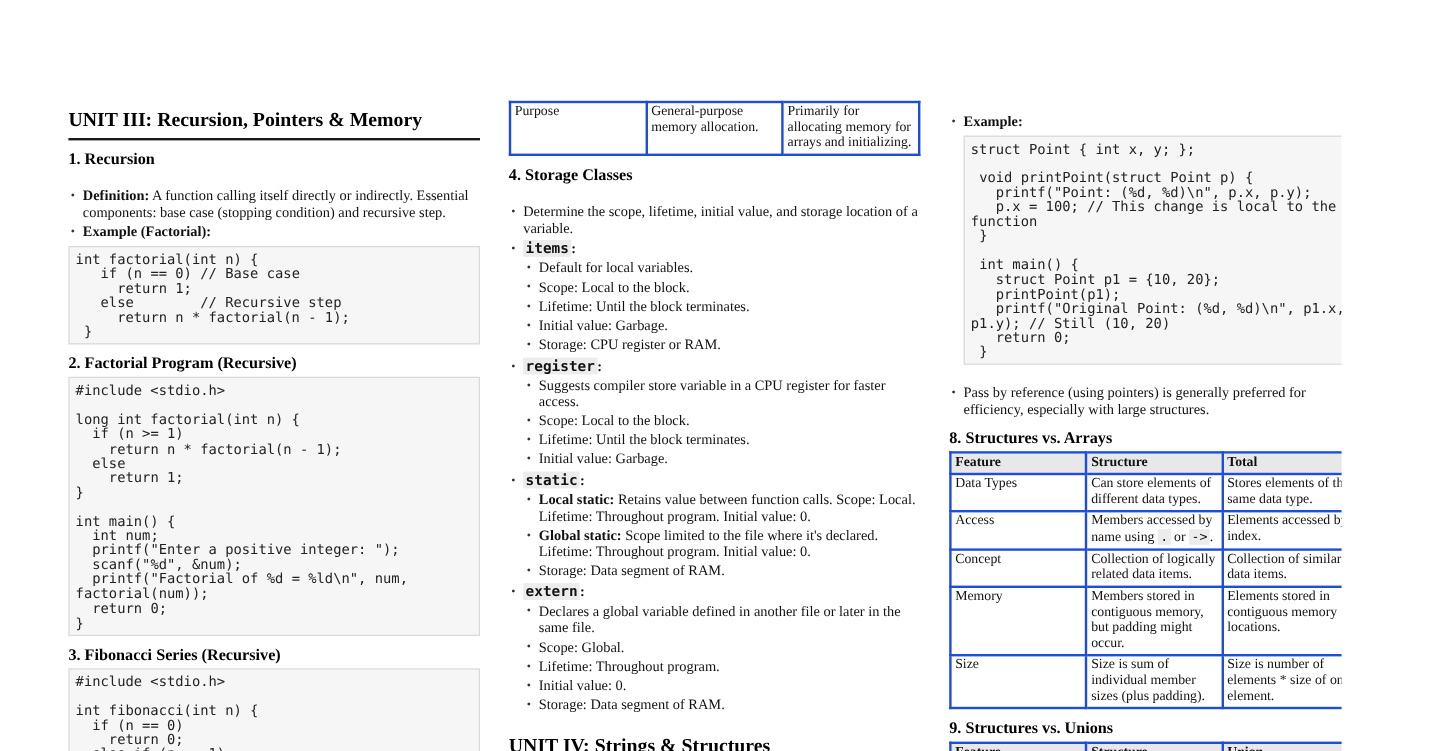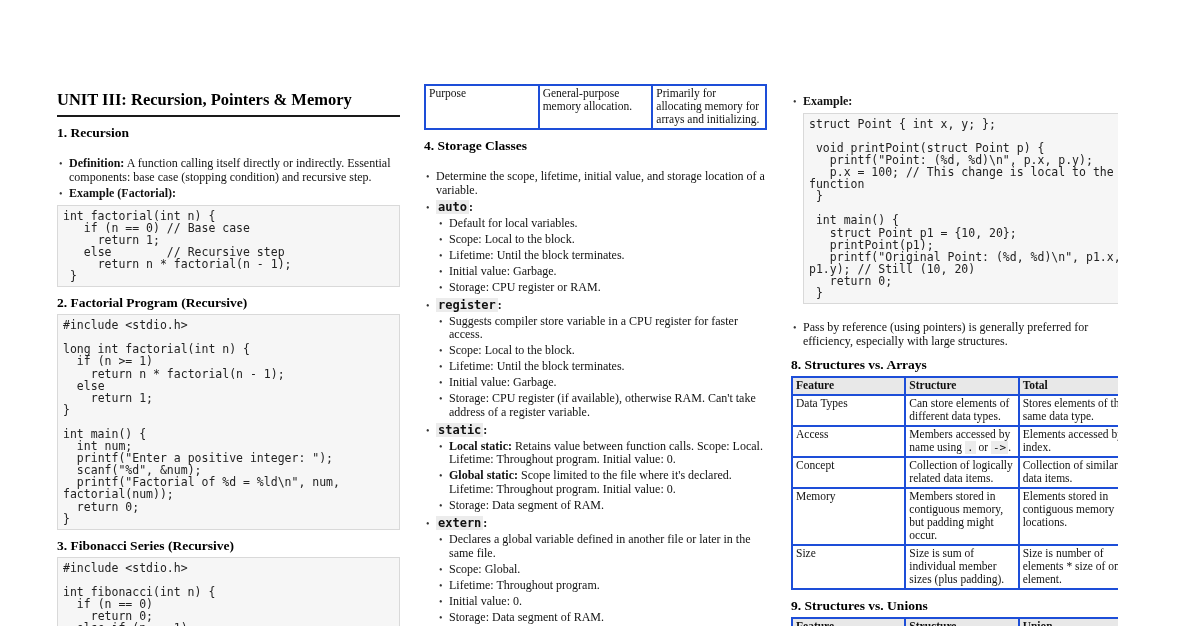--- a/index.html
+++ b/index.html
@@ -93,37 +93,36 @@
         <td>Purpose</td>
         <td>General-purpose memory allocation.</td>
         <td>Primarily for allocating memory for arrays and initializing.</td>
       </tr>
     </tbody>
       </table>
     <h2 class="sec">4. Storage Classes</h2>
     <ul>
       <li><span>Determine the scope, lifetime, initial value, and storage location of a variable.</span></li>
       <li class="kwline">
-        <span class="icode kw">auto</span><b>:</b>
+        <span class="icode kw">items</span><b>:</b>
         <ul class="sub">
           <li><span>Default for local variables.</span></li>
           <li><span>Scope: Local to the block.</span></li>
           <li><span>Lifetime: Until the block terminates.</span></li>
           <li><span>Initial value: Garbage.</span></li>
           <li><span>Storage: CPU register or RAM.</span></li>
         </ul>
       </li>
       <li class="kwline">
         <span class="icode kw">register</span><b>:</b>
         <ul class="sub">
           <li><span>Suggests compiler store variable in a CPU register for faster access.</span></li>
           <li><span>Scope: Local to the block.</span></li>
           <li><span>Lifetime: Until the block terminates.</span></li>
           <li><span>Initial value: Garbage.</span></li>
-          <li><span>Storage: CPU register (if available), otherwise RAM. Can't take address of a register variable.</span></li>
         </ul>
       </li>
       <li class="kwline">
         <span class="icode kw">static</span><b>:</b>
         <ul class="sub">
           <li><b>Local static:</b><span> Retains value between function calls. Scope: Local. Lifetime: Throughout program. Initial value: 0.</span></li>
           <li><b>Global static:</b><span> Scope limited to the file where it's declared. Lifetime: Throughout program. Initial value: 0.</span></li>
           <li><span>Storage: Data segment of RAM.</span></li>
         </ul>
       </li>

